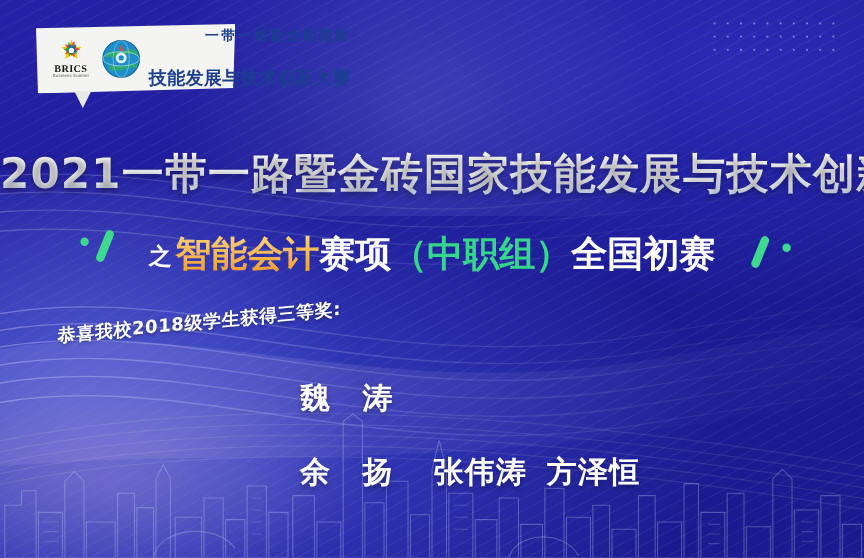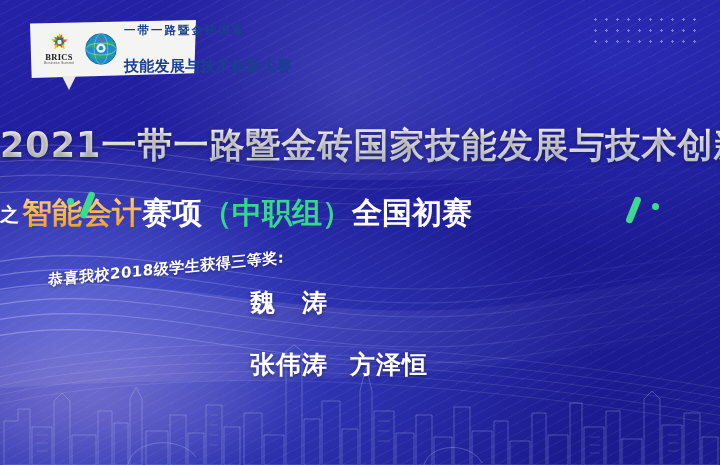--- a/index.html
+++ b/index.html
@@ -151,20 +151,21 @@
     line-height: 1;
     white-space: nowrap;
   }
   .globe { width: 34px; flex: 0 0 34px; }
   .badge-text {
     display: flex;
     flex-direction: column;
     justify-content: center;
     gap: 2px;
     padding-left: 1px;
+    text-align: right;
   }
   .badge-line1 {
     font-size: 11.5px;
     font-weight: bold;
     color: #1b3f8f;
     letter-spacing: 2px;
     line-height: 1;
     white-space: nowrap;
   }
   .badge-line2 {
@@ -192,21 +193,21 @@
     -webkit-background-clip: text;
     background-clip: text;
     -webkit-text-fill-color: transparent;
     text-shadow: 0 2px 5px rgba(0,0,0,.35);
     font-family: "DejaVu Sans", "Liberation Sans", sans-serif;
   }
   .title-sub {
     position: absolute;
     left: 0; right: 0;
     top: 196px;
-    text-align: left;
+    text-align: center;
     white-space: nowrap;
     font-size: 30px;
     font-weight: bold;
     line-height: 1.1;
     font-family: "DejaVu Sans", "Liberation Sans", sans-serif;
   }
   .t-zhi { font-size: 19px; color: #ffffff; vertical-align: 2px; margin-right: 3px; }
   .t-gold {
     color: #f6a23c;
     background: linear-gradient(180deg, #ffd27a 0%, #f29a28 100%);
@@ -252,21 +253,21 @@
 
   
   .names {
     position: absolute;
     left: 250px;
     top: 286px;
     width: 300px;
   }
   .name-row {
     display: flex;
-    align-items: flex-start;
+    align-items: flex-end;
     height: 62px;
   }
   .name-cell {
     font-size: 25px;
     font-weight: bold;
     color: #ffffff;
     letter-spacing: 1px;
     white-space: nowrap;
     text-shadow: 0 2px 4px rgba(0,0,0,.35);
     font-family: "DejaVu Sans", "Liberation Sans", sans-serif;
@@ -438,18 +439,19 @@
   <div class="slash" style="left:630px; top:196px;"></div>
   <div class="slash-dot" style="left:652px; top:203px;"></div>
 
   <div class="congrats">恭喜我校2018级学生获得三等奖:</div>
 
   <div class="names">
     <div class="name-row">
       <div class="name-cell name-c0">魏　涛</div>
     </div>
     <div class="name-row">
+      <div class="name-cell name-c0">余　扬</div>
       <div class="name-cell name-c2">张伟涛</div>
       <div class="name-cell name-c1">方泽恒</div>
     </div>
   </div>
 
 </div>
 
 </body></html>

